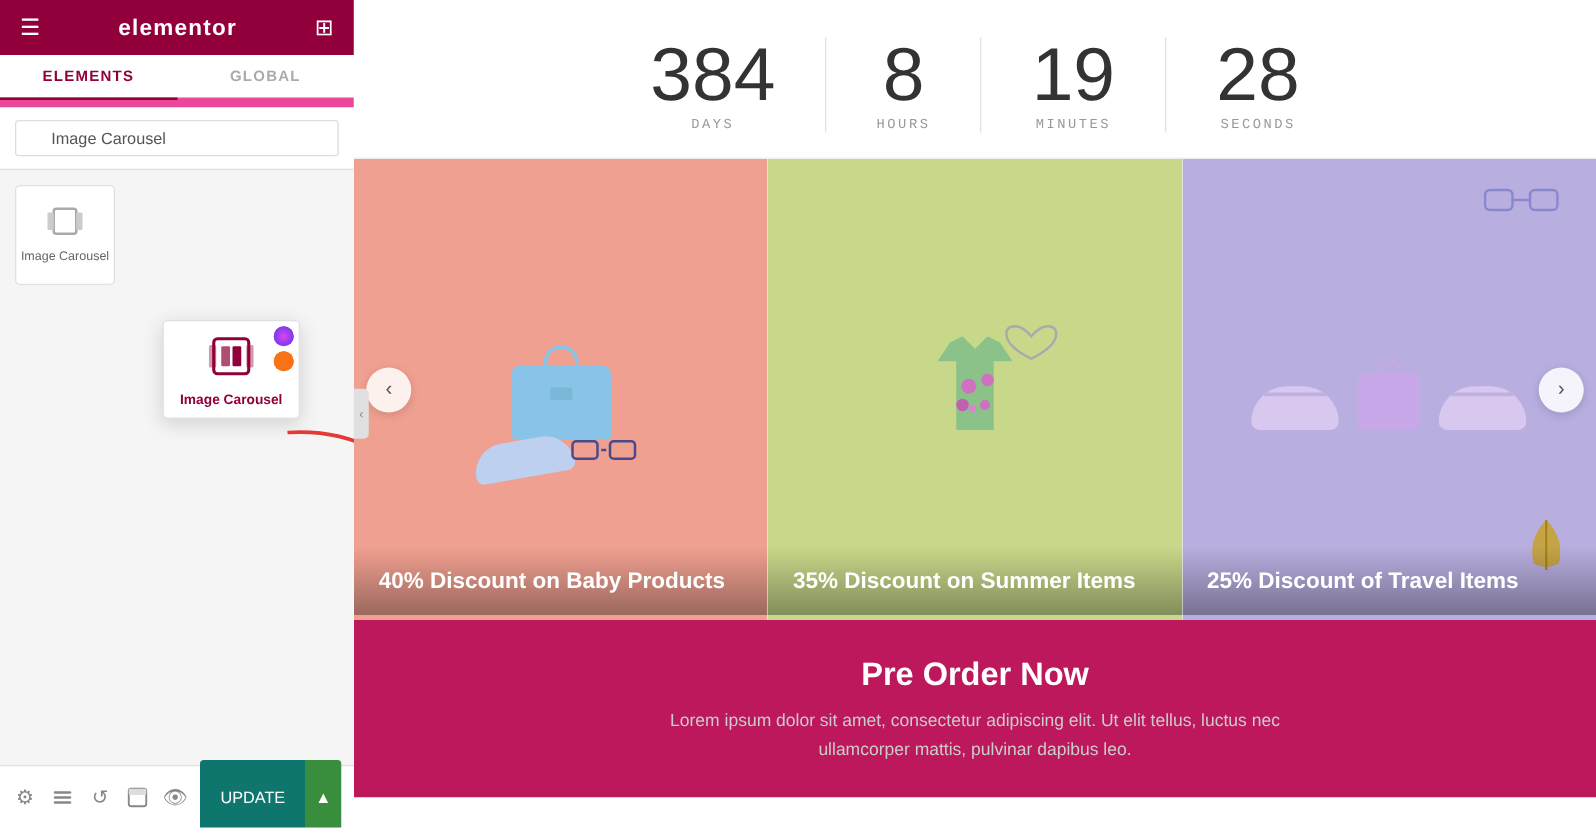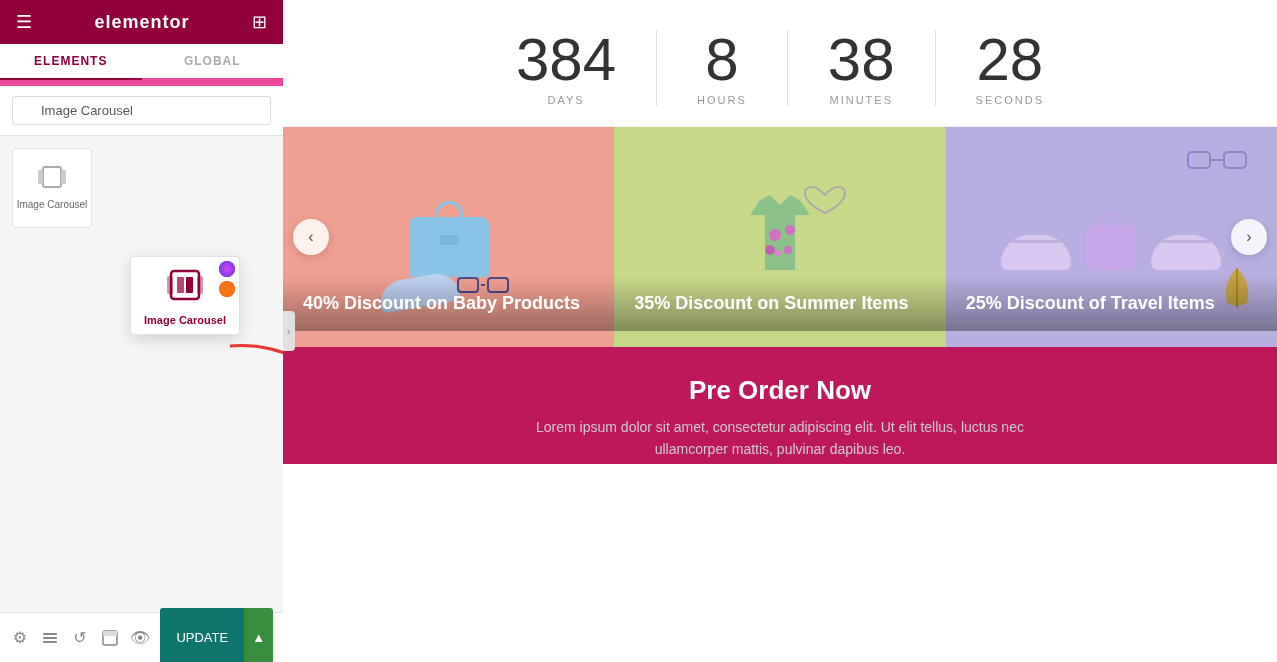--- a/index.html
+++ b/index.html
@@ -230,21 +230,21 @@
       border: none;
       padding: 8px 8px;
       font-size: 13px;
       cursor: pointer;
       border-radius: 0 3px 3px 0;
     }
 
     
     .right-content {
       flex: 1;
-      height: 464px;
+      height: 638px;
       overflow: hidden;
       display: flex;
       flex-direction: column;
       background: #fff;
     }
 
     
     .countdown-section {
       background: #fff;
       padding: 30px 40px 20px;
@@ -266,20 +266,21 @@
       font-weight: 300;
       color: #333;
       line-height: 1;
     }
     .countdown-label {
       font-size: 11px;
       color: #999;
       letter-spacing: 2px;
       text-transform: uppercase;
       margin-top: 4px;
+      font-family: Liberation Mono, monospace;
     }
 
     
     .carousel-section {
       flex: 1;
       position: relative;
       display: flex;
       overflow: hidden;
     }
 
@@ -295,21 +296,21 @@
       position: absolute;
       top: 0; left: 0;
     }
 
     .slide1-bg { background: #f0a090; }
     .slide2-bg { background: #c8d88a; }
     .slide3-bg { background: #b8aee0; }
 
     .slide-content {
       position: absolute;
-      bottom: 16px;
+      bottom: 4px;
       left: 0;
       right: 0;
       padding: 16px 20px;
       background: linear-gradient(transparent, rgba(0,0,0,0.35));
     }
     .slide-text {
       color: #fff;
       font-size: 18px;
       font-weight: bold;
       line-height: 1.3;
@@ -496,21 +497,21 @@
   <div class="countdown-section">
     <div class="countdown-item">
       <div class="countdown-number">384</div>
       <div class="countdown-label">DAYS</div>
     </div>
     <div class="countdown-item">
       <div class="countdown-number">8</div>
       <div class="countdown-label">HOURS</div>
     </div>
     <div class="countdown-item">
-      <div class="countdown-number">38</div>
+      <div class="countdown-number">19</div>
       <div class="countdown-label">MINUTES</div>
     </div>
     <div class="countdown-item">
       <div class="countdown-number">28</div>
       <div class="countdown-label">SECONDS</div>
     </div>
   </div>
 
   <div class="carousel-section" style="height: 220px; min-height: 220px;">
     <button class="carousel-arrow carousel-arrow-left">‹</button>

